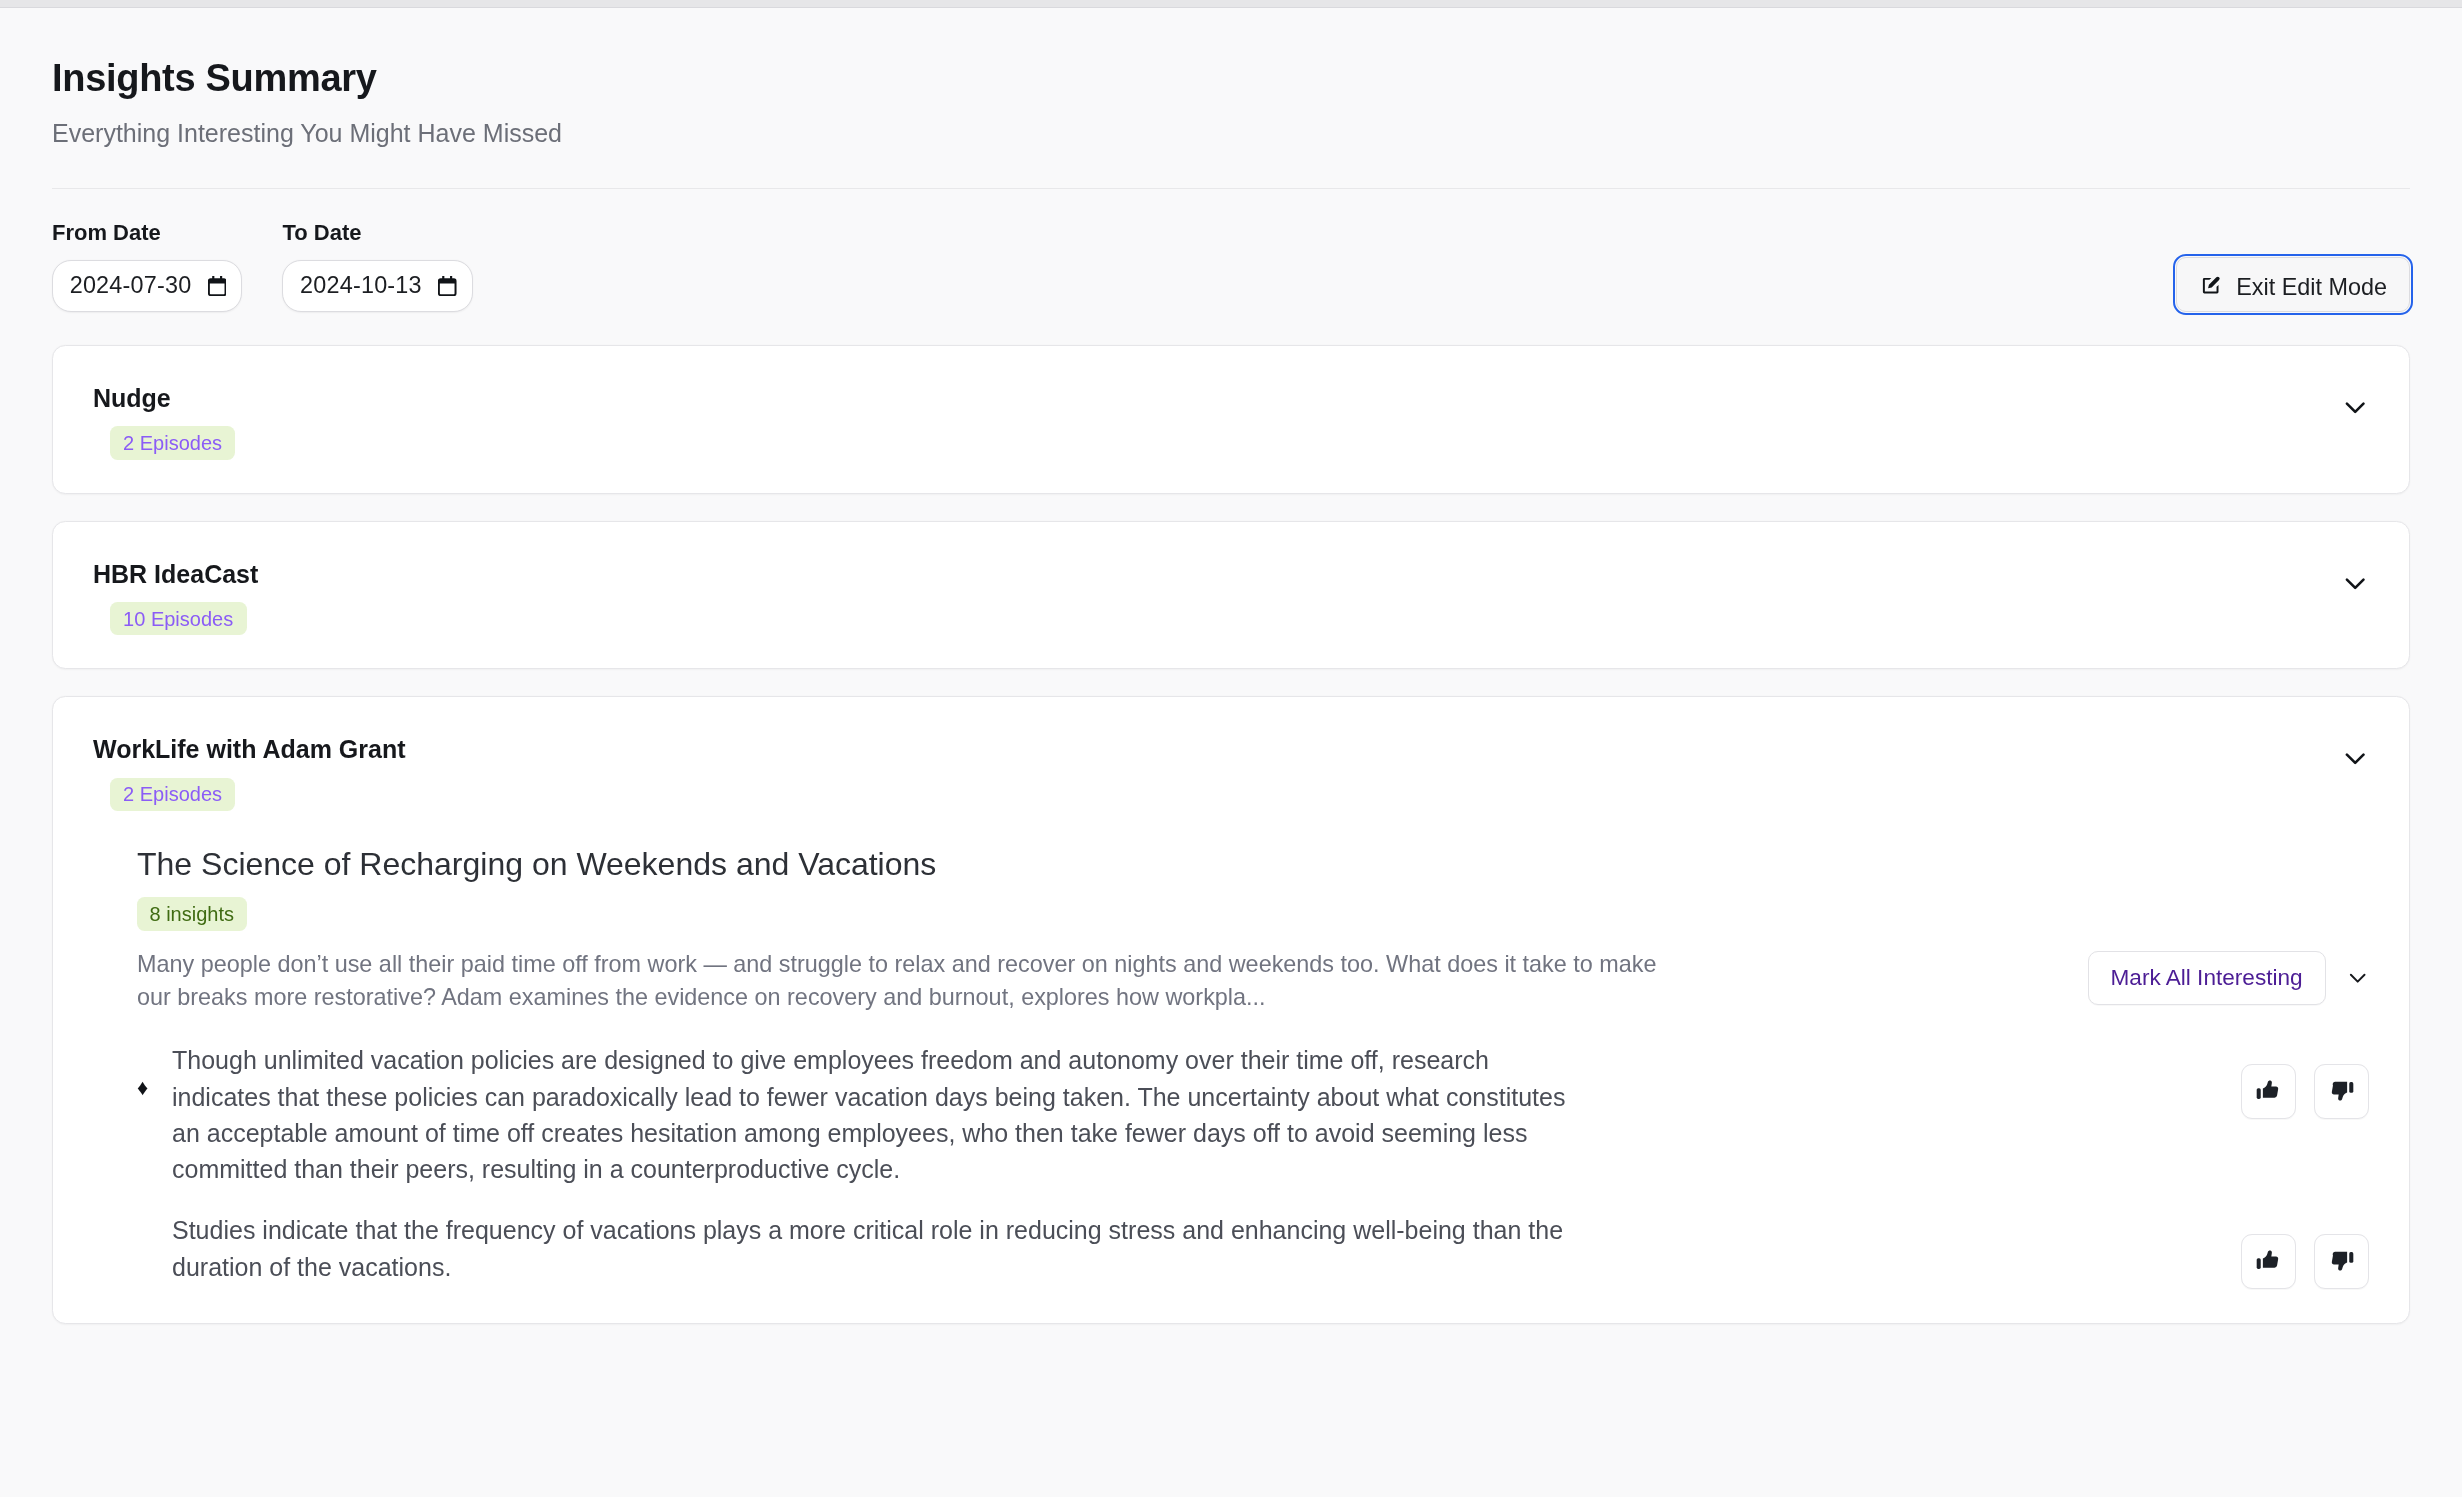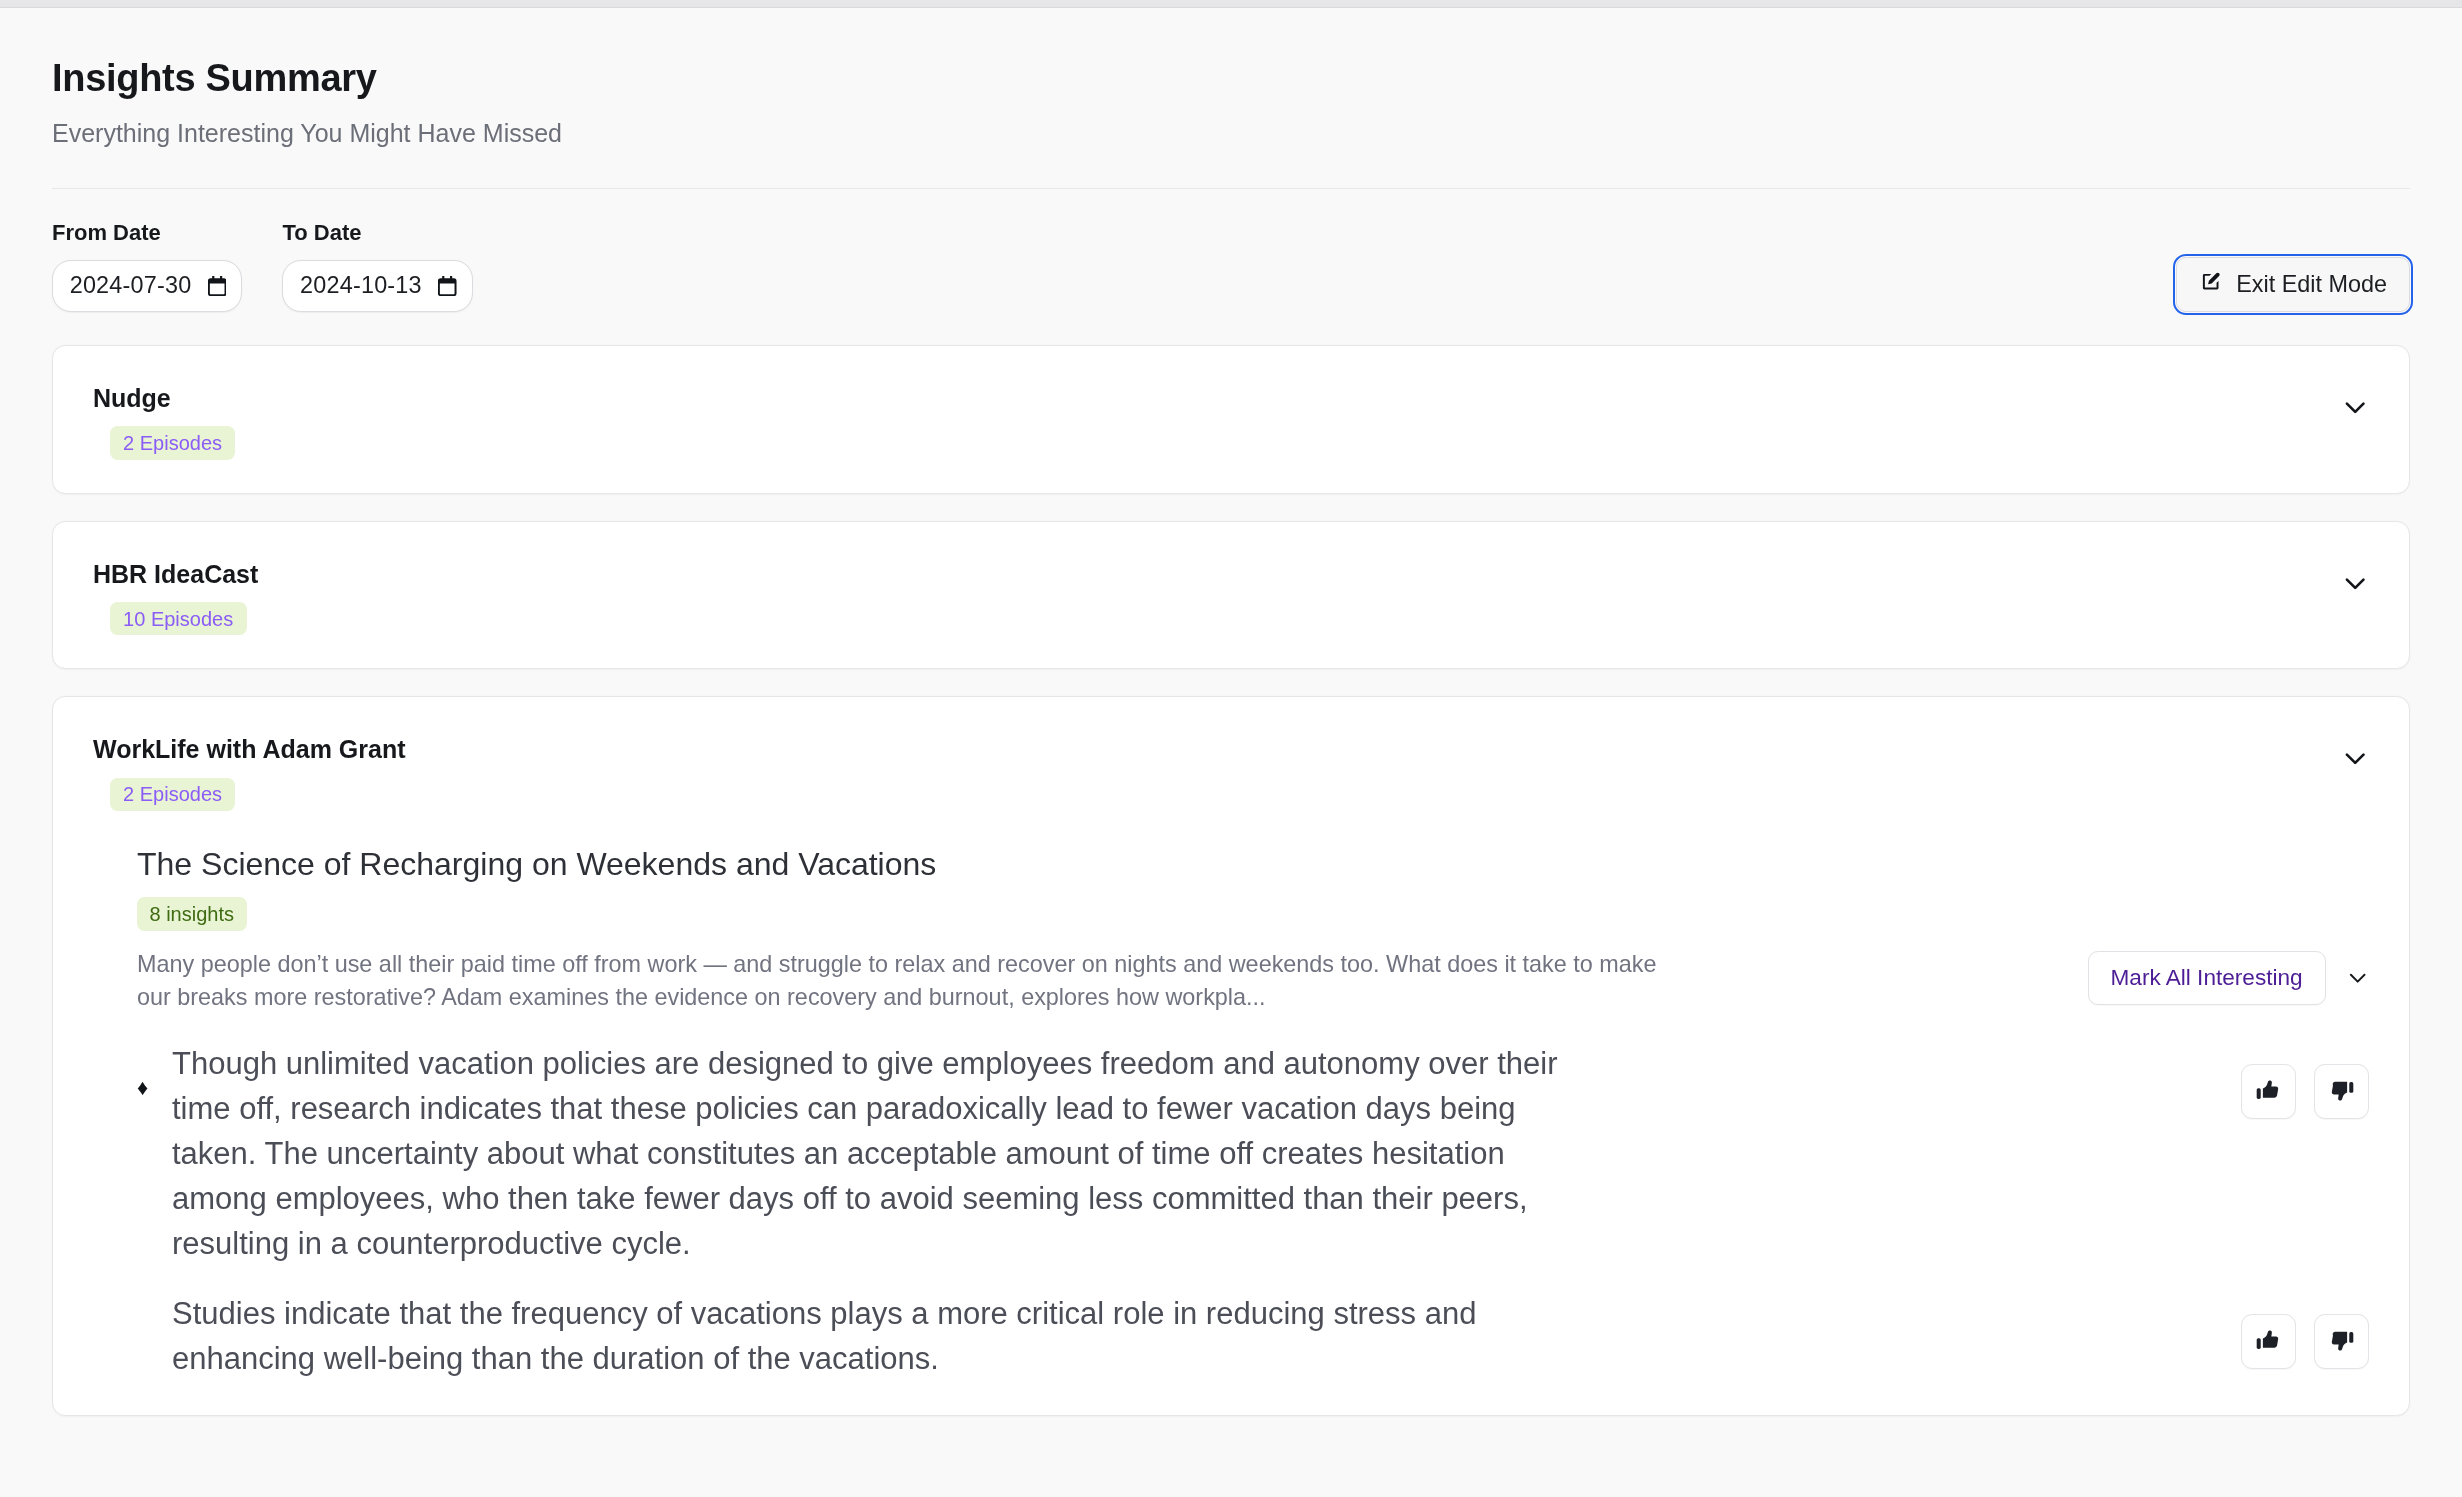--- a/index.html
+++ b/index.html
@@ -84,24 +84,23 @@
     width: 18.4px;
     height: 20px;
     flex: 0 0 auto;
   }
 
   .exit-edit-btn {
     position: absolute;
     right: 0;
     bottom: 0;
     display: inline-flex;
-    align-items: center;
     gap: 13.4px;
     height: 55px;
-    padding: 7px 22px;
+    padding: 16px 22px;
     background: #f7f7f8;
     border: 0.8px solid #dcdce0;
     border-radius: 10px;
     font-size: 23.4px;
     color: #1c1e22;
     cursor: pointer;
     outline: 2.5px solid #2563eb;
     outline-offset: 1.7px;
     white-space: nowrap;
   }
@@ -230,21 +229,21 @@
     color: #111418;
     font-size: 22px;
     line-height: 1.45;
     width: 35px;
     flex: 0 0 auto;
     position: relative;
     top: 30px;
   }
   .diamond.blank { visibility: hidden; }
   .insight-text {
-    font-size: 31px;
+    font-size: 25px;
     color: #4b4e57;
     line-height: 1.45;
     max-width: 1422px;
   }
   .vote-group {
     display: flex;
     gap: 18.4px;
     flex: 0 0 auto;
     margin-top: 22px;
   }

